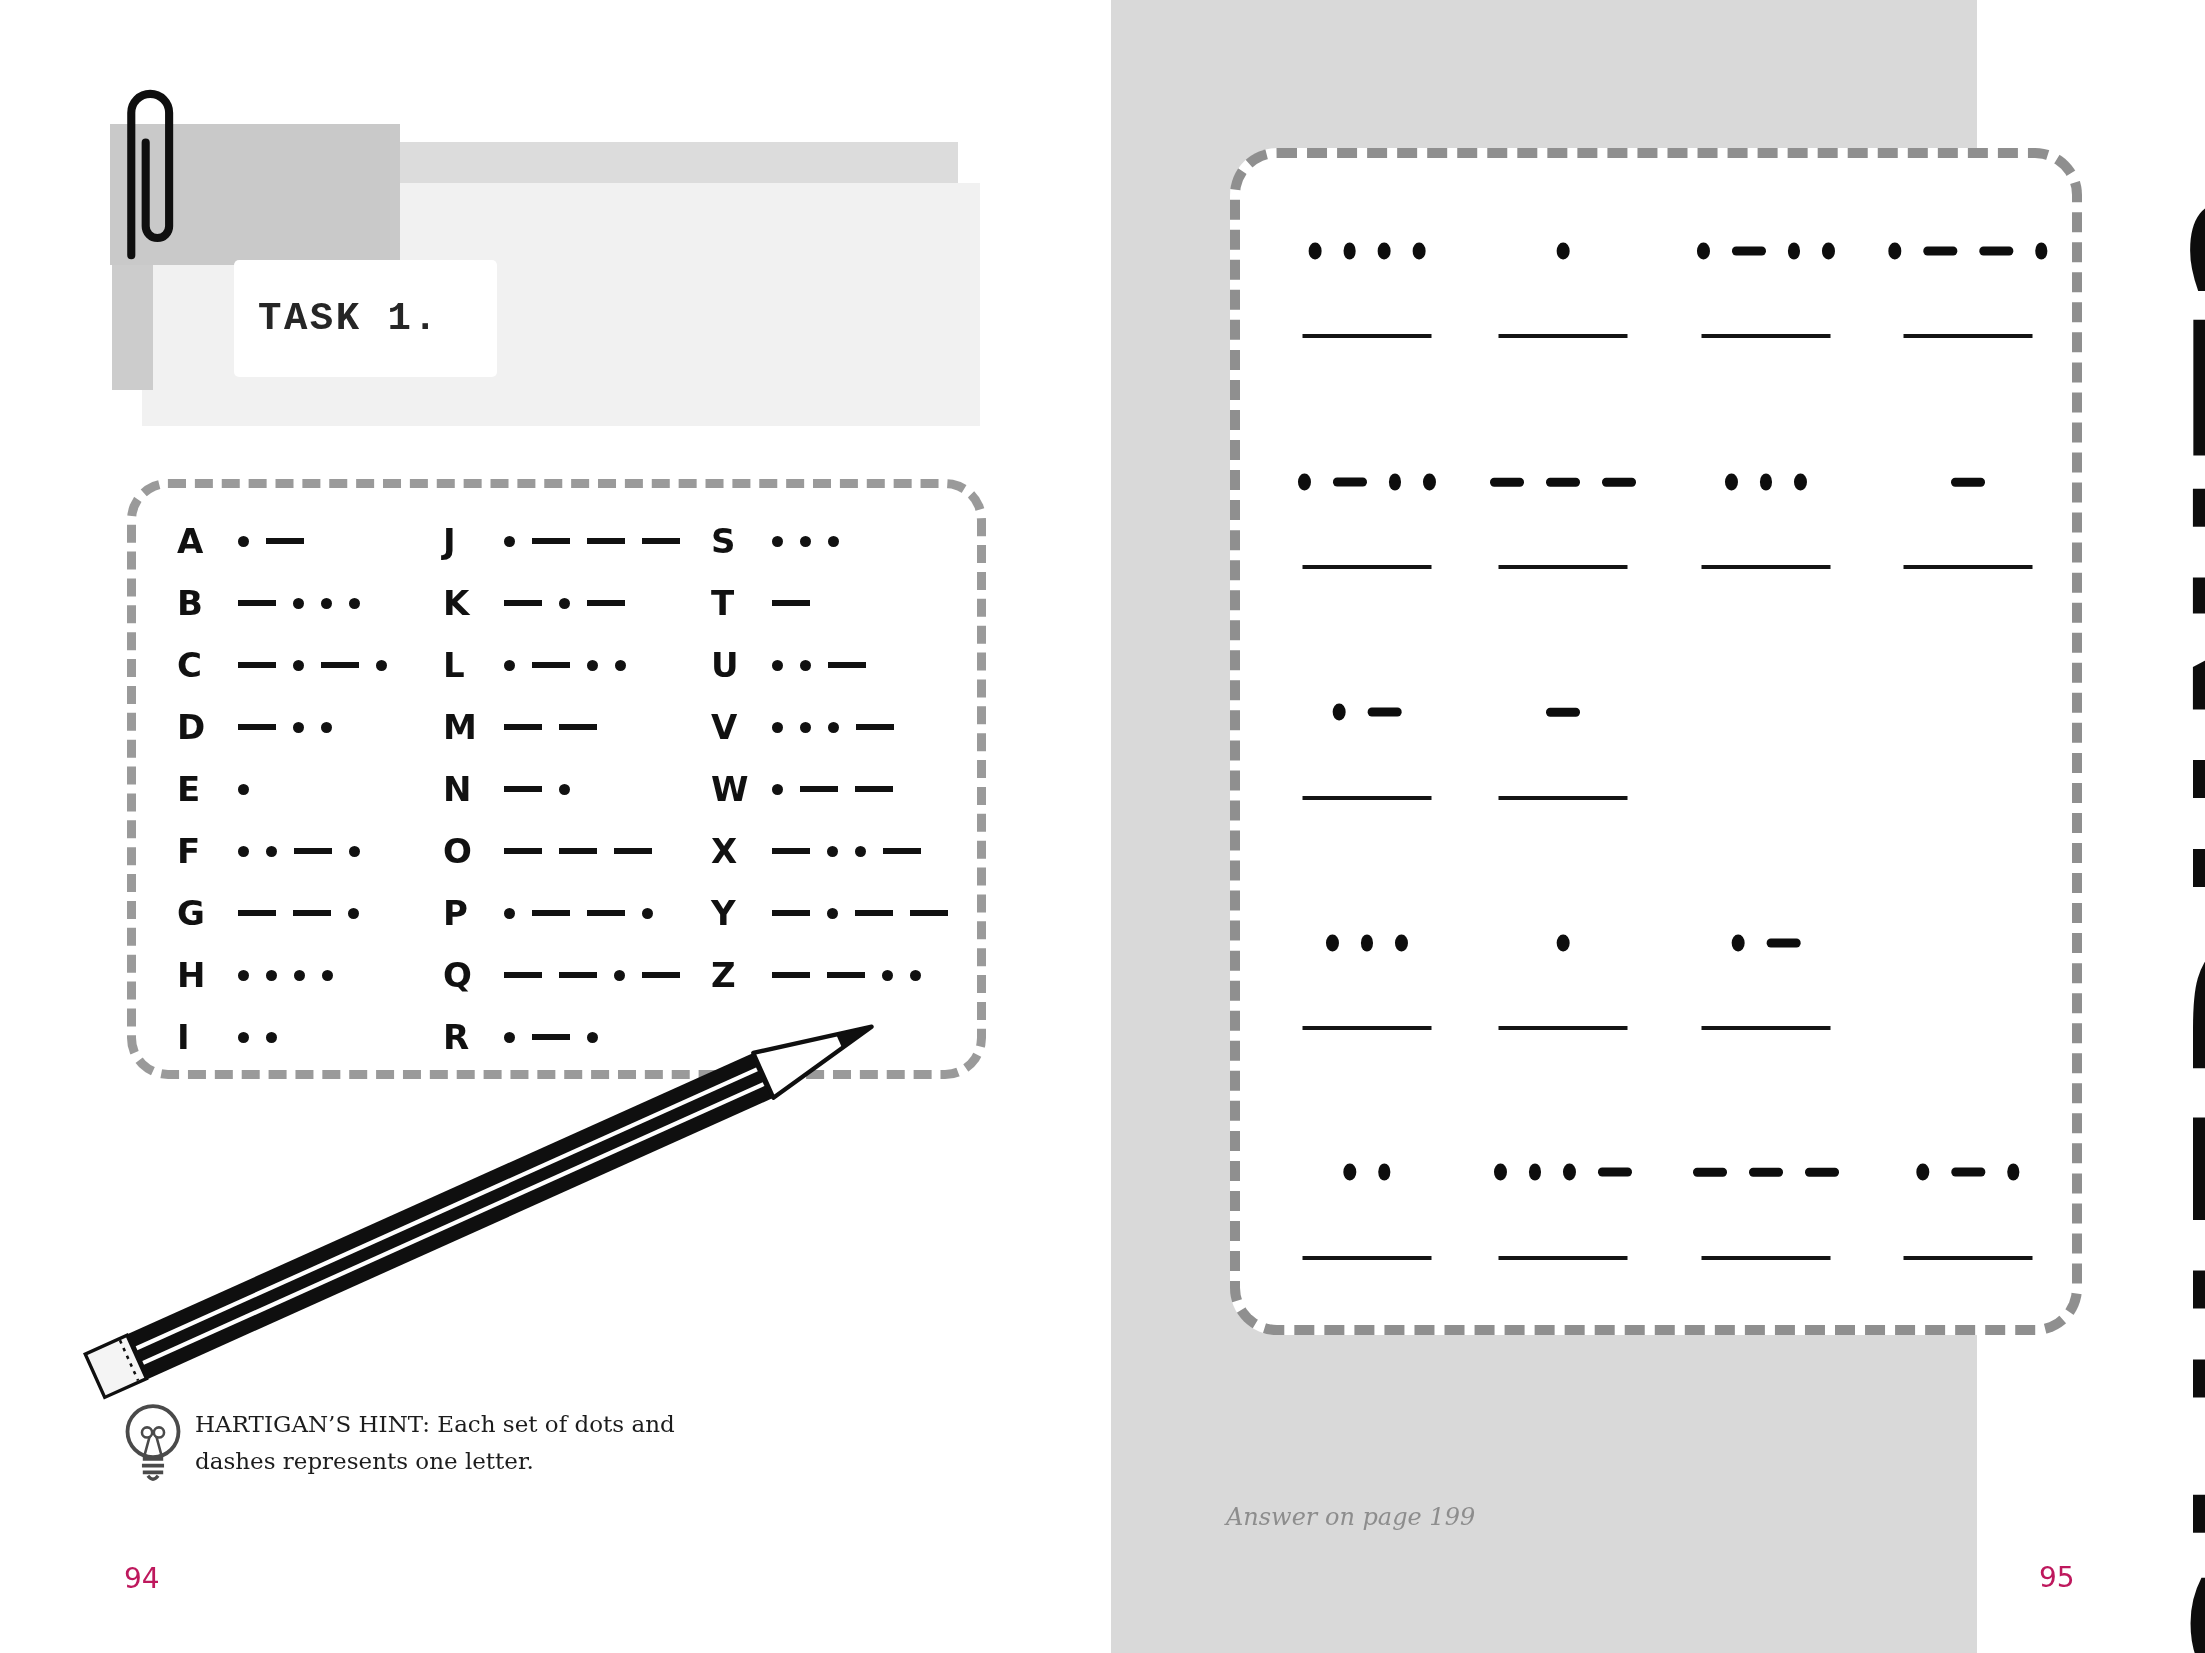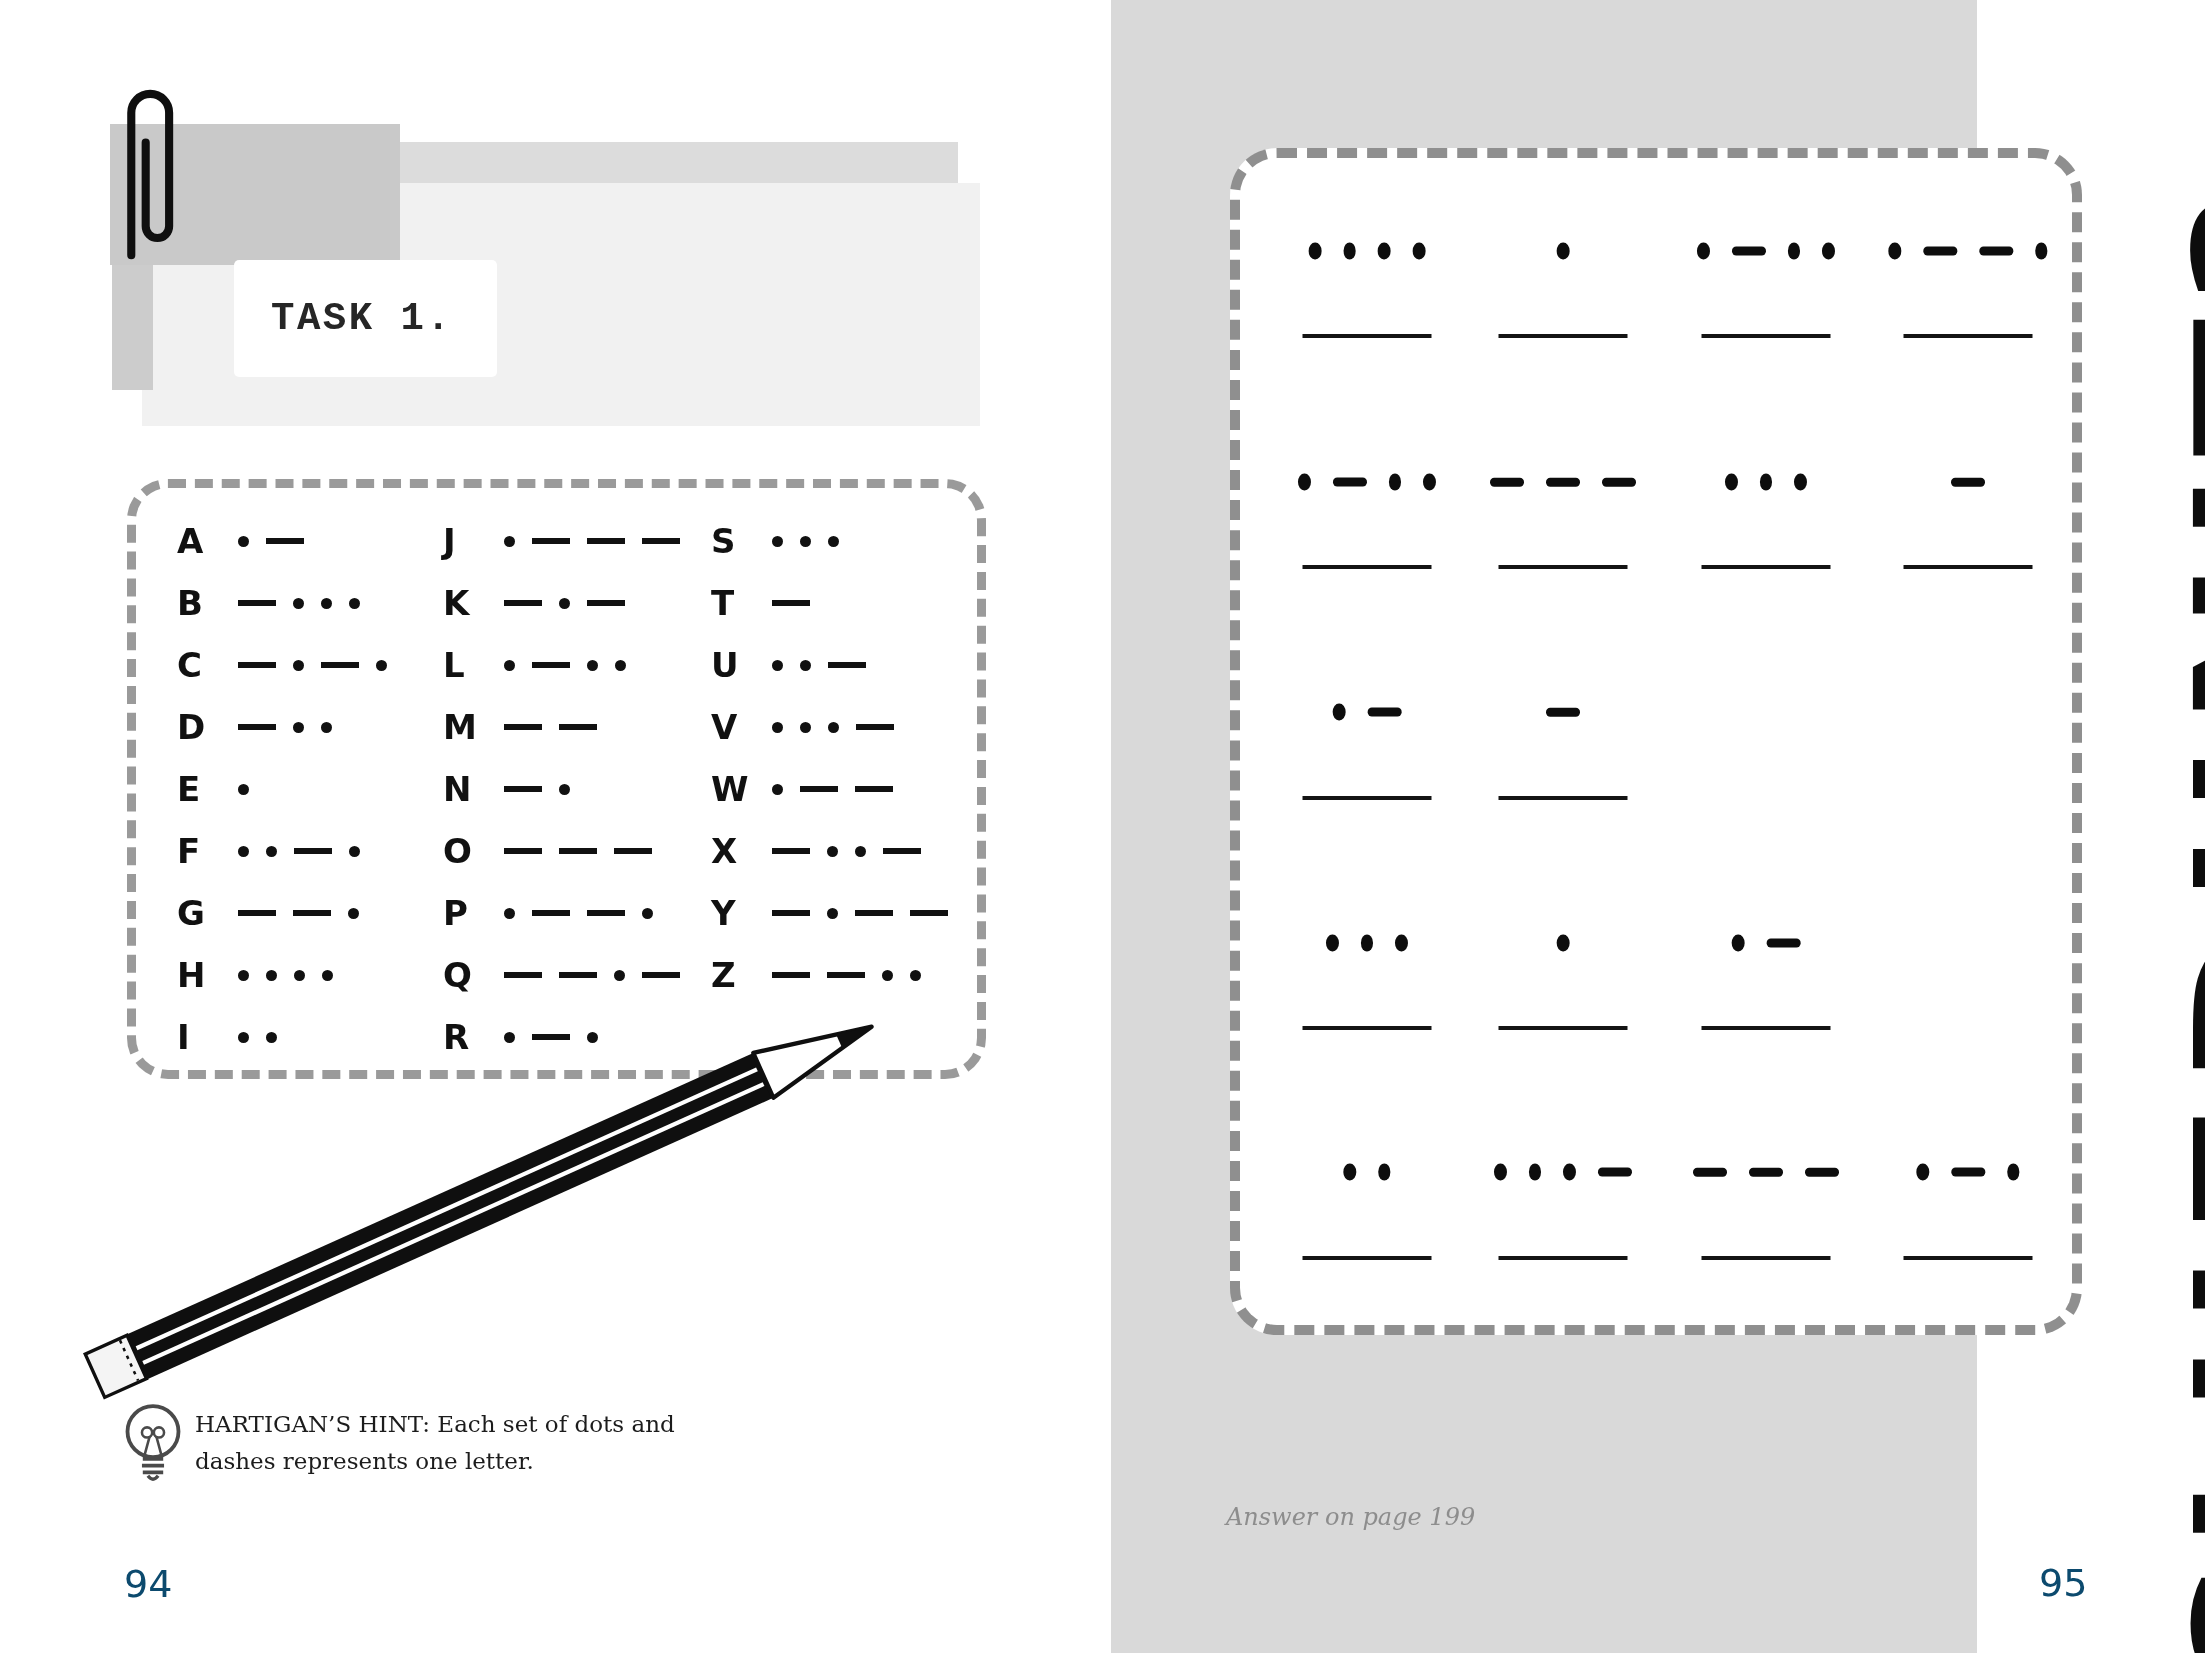--- a/index.html
+++ b/index.html
@@ -12,42 +12,42 @@
   #right-page{left:1111px;top:0;width:866px;height:1654px;background:#d9d9d9;}
 
   
   .band{left:288px;top:142px;width:670px;height:41px;background:#dcdcdc;}
   .panel{left:142px;top:183px;width:838px;height:243px;background:#f1f1f1;}
   .task-strip{left:112px;top:261px;width:41px;height:129px;background:#cccccc;}
   .task-outer{left:110px;top:124px;width:290px;height:141px;background:#c9c9c9;}
   .task-inner{left:124px;top:136px;width:263px;height:117px;background:#ffffff;border-radius:5.1px;
               display:flex;align-items:center;}
   .task-label{font-family:"Liberation Mono","DejaVu Sans Mono",monospace;font-weight:bold;
-              font-size:39px;letter-spacing:2.5px;color:#262626;padding-left:37px;white-space:nowrap;}
+              font-size:39px;letter-spacing:2.5px;color:#262626;padding-left:24px;white-space:nowrap;}
   .instructions{left:180px;top:280px;width:712px;font-family:"DejaVu Serif",serif;
                 font-size:26px;line-height:51px;color:#1c1c1c;}
 
   
   .key-box{left:127px;top:479px;width:859px;height:600px;background:#ffffff;
            border:9.3px dashed #9a9a9a;border-radius:41px;box-sizing:border-box;}
   .key-box::before{content:"";position:absolute;inset:-9.3px;border:9.3px solid #c8c8c8;
                    border-radius:41px;z-index:-1;}
   .key-col{position:absolute;top:22px;}
   .key-col.c1{left:41px;}  .key-col.c2{left:307px;}  .key-col.c3{left:575px;}
   .key-row{display:flex;align-items:center;height:62px;}
   .key-letter{width:61px;font-size:34px;font-weight:bold;color:#111;}
   .key-code{display:flex;align-items:center;}
   .kdot{width:11px;height:11px;border-radius:50%;background:#111;margin-right:17px;flex:none;}
   .kdash{width:38px;height:5.1px;background:#111;margin-right:17px;flex:none;}
 
   
   .hint-icon{left:119px;top:1401px;}
   .hint-text{left:195px;top:1406px;width:509px;font-family:"DejaVu Serif",serif;
              font-size:23px;line-height:37px;color:#1c1c1c;}
-  .pagenum{font-size:38px;color:#0c4a6e;}
+  .pagenum{font-size:28px;color:#be185d;}
   .pn-left{left:124px;top:1562px;}
 
   
   .msg-box{left:1230px;top:148px;width:852px;height:1187px;background:#ffffff;
            border:10.2px dashed #8f8f8f;border-radius:47px;box-sizing:border-box;}
   .msg-box::before{content:"";position:absolute;inset:-10.2px;border:10.2px solid #cfcfcf;
                    border-radius:47px;z-index:-1;}
   .msg-group{position:absolute;display:flex;align-items:center;transform:translate(-50%,-50%);}
   .mdot{width:12.7px;height:17px;border-radius:50%;background:#0d0d0d;margin:0 11px;flex:none;}
   .mdash{width:34px;height:8.5px;border-radius:4.2px;background:#0d0d0d;margin:0 11px;flex:none;}

